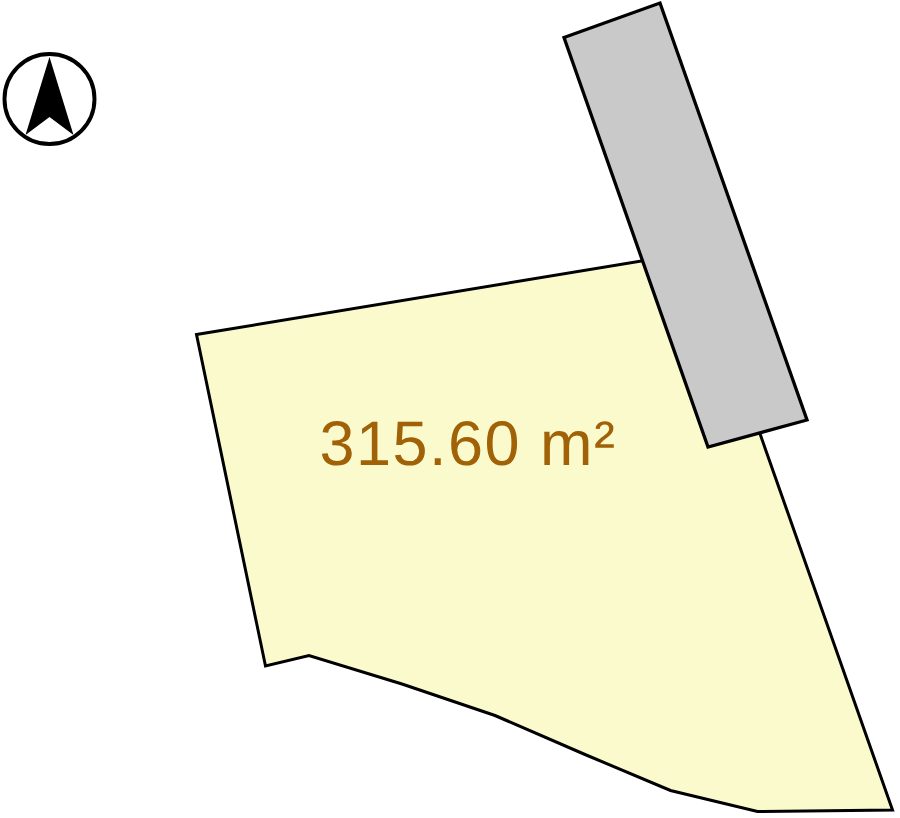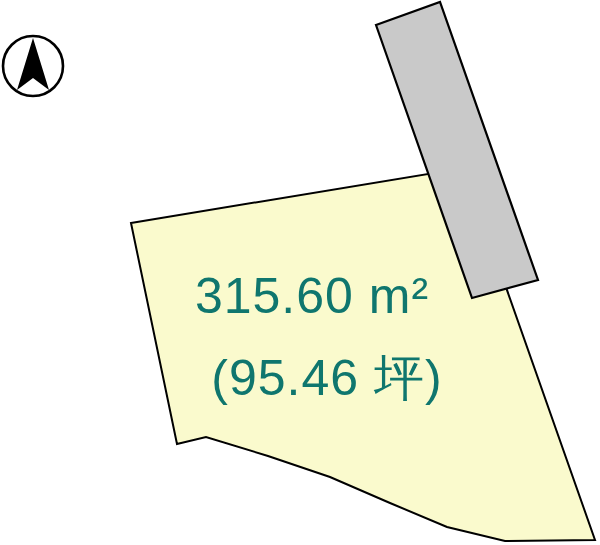--- a/index.html
+++ b/index.html
@@ -25,22 +25,22 @@
     left: 0;
     top: 0;
     width: 600px;
     height: 545px;
     pointer-events: none;
   }
   .area-line {
     position: absolute;
     width: 400px;
     text-align: center;
-    color: #0f766e;
-    font-size: 50px;
+    color: #a16207;
+    font-size: 42px;
     line-height: 56px;
     white-space: nowrap;
     letter-spacing: 1px;
   }
   .area-sqm  { left: 112px; top: 268px; }
   .area-tsubo { left: 127px; top: 350px; }
 </style>
 </head>
 <body>
 
@@ -53,16 +53,15 @@
     <polygon points="376,25 440,2 538,280 472,298" stroke="#000000" stroke-width="2.2" stroke-linejoin="miter" fill="#C9C9C9"></polygon>
 
     <g>
       <circle cx="33" cy="66" r="30" fill="none" stroke="#000000" stroke-width="2.6"></circle>
       <polygon points="33,38 49,90 33,78 17,90" fill="#000000"></polygon>
     </g>
   </svg>
 
   <div class="label-layer">
     <div class="area-line area-sqm">315.60 m²</div>
-    <div class="area-line area-tsubo">(95.46 坪)</div>
   </div>
 
 </div>
 
 </body></html>

